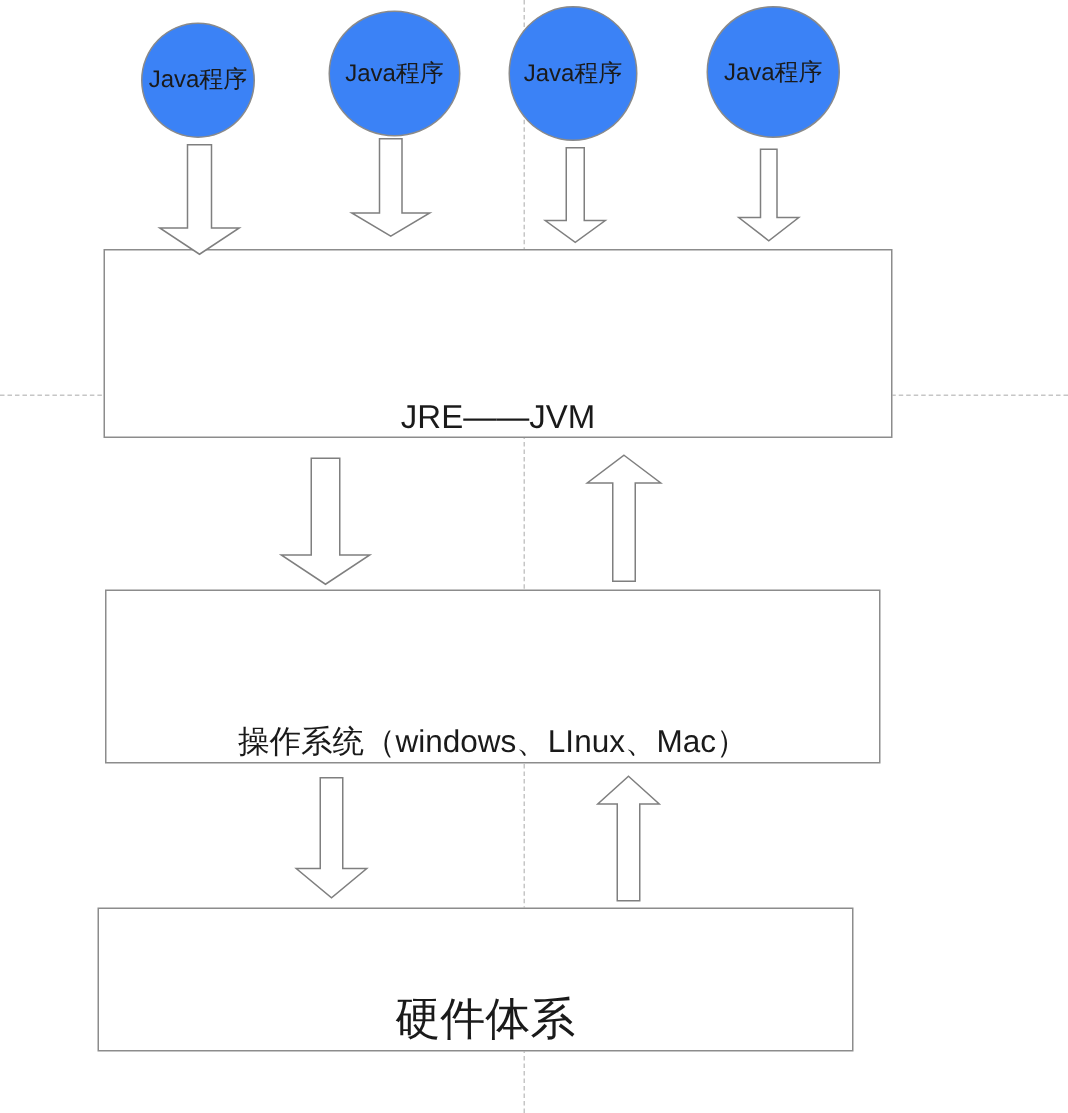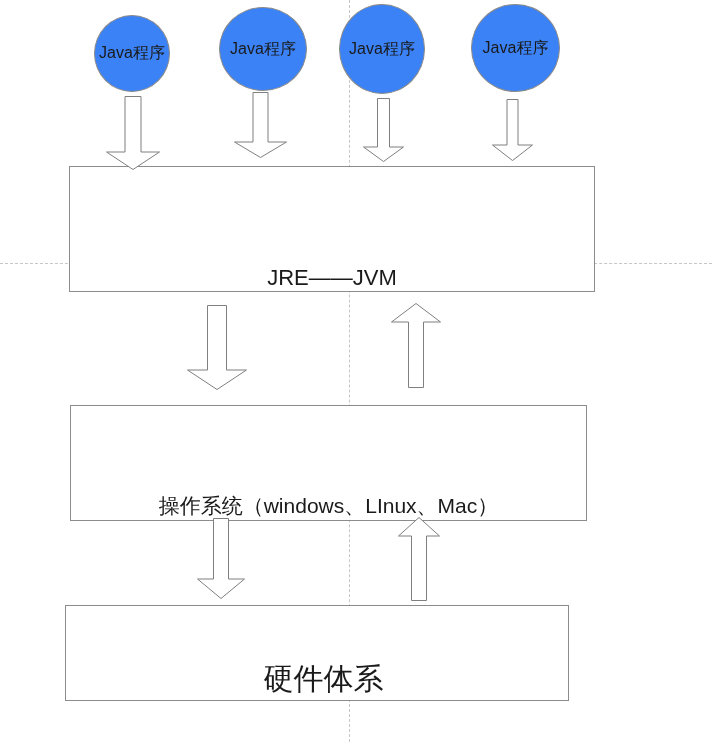--- a/index.html
+++ b/index.html
@@ -38,21 +38,21 @@
   
   .box {
     position: absolute; z-index: 1;
     background: #ffffff;
     border: 1.5px solid #8c8c8c;
     display: flex; align-items: flex-end; justify-content: center;
     box-sizing: border-box;
     white-space: nowrap;
   }
   .box-jre { left: 69px; top: 166px; width: 526px; height: 126px; font-size: 22px; }
-  .box-os  { left: 70px; top: 393px; width: 517px; height: 116px; font-size: 21px; margin-top: 12px; }
+  .box-os  { left: 70px; top: 393px; width: 517px; height: 116px; font-size: 21px; }
   .box-hw  { left: 65px; top: 605px; width: 504px; height: 96px;  font-size: 30px; padding-left: 13px; }
   
   svg.arrow { position: absolute; z-index: 2; overflow: visible; }
 </style>
 </head>
 <body>
 
 <div class="canvas">
 
   <div class="vguide"></div>

